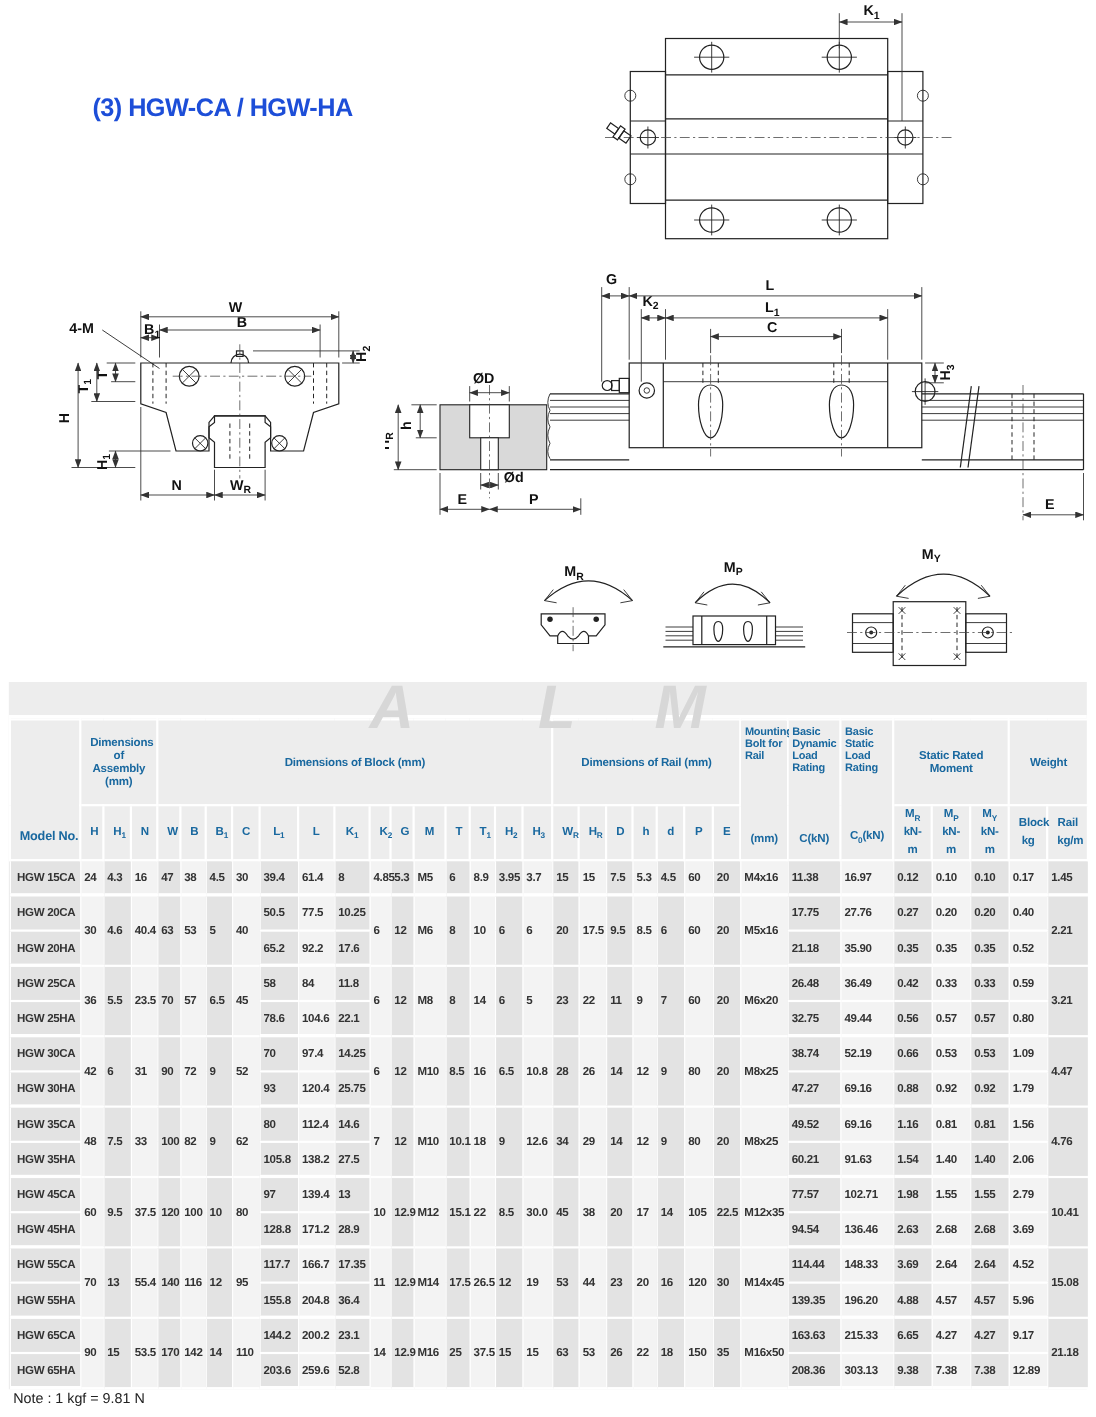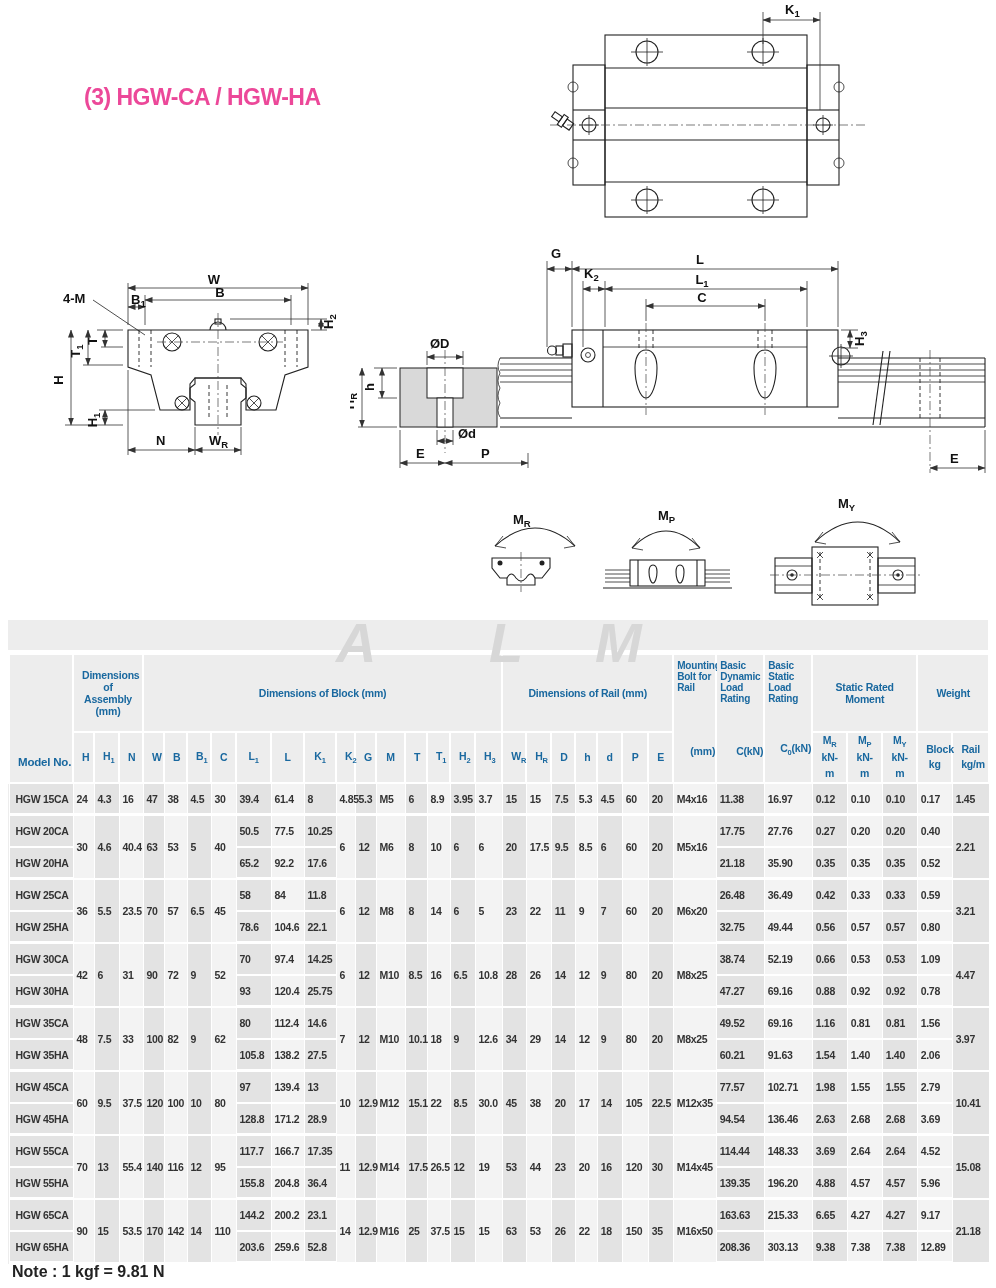--- a/index.html
+++ b/index.html
@@ -1,36 +1,36 @@
 <!DOCTYPE html>
 <html><head>
 <meta charset="utf-8">
 <style>
   html,body{margin:0;padding:0;background:#fff;}
   #page{position:relative;width:996px;height:1288px;background:#ffffff;overflow:hidden;
         font-family:"Liberation Sans",sans-serif;}
-  #title{position:absolute;left:84px;top:84px;font-size:23px;font-weight:bold;color:#ec4899;letter-spacing:-0.5px;}
-  #note{position:absolute;left:12px;top:1263px;font-size:16px;font-weight:bold;color:#222;}
+  #title{position:absolute;left:84px;top:84px;font-size:23px;font-weight:bold;color:#1d4ed8;letter-spacing:-0.5px;}
+  #note{position:absolute;left:12px;top:1263px;font-size:13px;font-weight:normal;color:#222;}
 
   
   .wm{position:absolute;top:615px;z-index:3;font-size:56px;font-weight:bold;font-style:italic;
       color:#d7d7d7;pointer-events:none;line-height:1;}
   #wm-a{left:336px;} #wm-l{left:489px;} #wm-m{left:595px;}
 
   
   #spec-wrap{position:absolute;left:8px;top:620px;width:980px;background:#ededed;z-index:1;}
   .cap{height:30px;border-bottom:3px solid #fff;}
   table{border-collapse:collapse;table-layout:fixed;width:980px;}
   th,td{font-weight:bold;overflow:visible;}
   th{background:#ededed;color:#19689f;font-size:10.5px;padding:0 8px;border:2px solid #fff;letter-spacing:-0.2px;}
   tr.group-row{height:78px;} tr.sub-row{height:46px;} tbody tr{height:32px;margin-top:12px;}
   th.gh{vertical-align:middle;text-align:center;}
   th.model-h{vertical-align:bottom;text-align:left;padding:0 0 14px 8px;font-size:11.5px;}
   th.tall{position:relative;vertical-align:top;text-align:left;padding:5px 2px 0 3px;font-size:10px;}
-  th.tall .unit{position:absolute;bottom:25px;left:0;right:0;text-align:right;font-size:10.5px;}
+  th.tall .unit{position:absolute;bottom:13px;left:0;right:0;text-align:center;font-size:10.5px;}
   th.sub{vertical-align:middle;text-align:center;line-height:1.5;}
   sub{font-size:7.5px;}
   td{font-size:10.5px;color:#333;text-align:left;padding:0 0 0 3px;white-space:nowrap;
      border:1px solid #fff;border-bottom:2px solid #fff;letter-spacing:-0.3px;}
   td.model{padding-left:6px;}
   tbody tr.grp-end td{border-bottom:3px solid #fff;}
   .ca{background:#f3f3f3;} .cb{background:#e3e3e3;}
 
   
   svg{position:absolute;}
@@ -601,21 +601,21 @@
           <tr class="grp-end">
             <td class="model cb">HGW 30HA</td>
             <td class="cb">93</td>
             <td class="ca">120.4</td>
             <td class="cb">25.75</td>
             <td class="cb">47.27</td>
             <td class="ca">69.16</td>
             <td class="cb">0.88</td>
             <td class="ca">0.92</td>
             <td class="cb">0.92</td>
-            <td class="ca">0.78</td>
+            <td class="ca">1.79</td>
           </tr>
           <tr>
             <td class="model cb">HGW 35CA</td>
             <td class="ca" rowspan="2">48</td>
             <td class="cb" rowspan="2">7.5</td>
             <td class="ca" rowspan="2">33</td>
             <td class="cb" rowspan="2">100</td>
             <td class="ca" rowspan="2">82</td>
             <td class="cb" rowspan="2">9</td>
             <td class="ca" rowspan="2">62</td>
@@ -636,21 +636,21 @@
             <td class="cb" rowspan="2">9</td>
             <td class="ca" rowspan="2">80</td>
             <td class="cb" rowspan="2">20</td>
             <td class="ca" rowspan="2">M8x25</td>
             <td class="cb">49.52</td>
             <td class="ca">69.16</td>
             <td class="cb">1.16</td>
             <td class="ca">0.81</td>
             <td class="cb">0.81</td>
             <td class="ca">1.56</td>
-            <td class="cb" rowspan="2">3.97</td>
+            <td class="cb" rowspan="2">4.76</td>
           </tr>
           <tr class="grp-end">
             <td class="model cb">HGW 35HA</td>
             <td class="cb">105.8</td>
             <td class="ca">138.2</td>
             <td class="cb">27.5</td>
             <td class="cb">60.21</td>
             <td class="ca">91.63</td>
             <td class="cb">1.54</td>
             <td class="ca">1.40</td>

